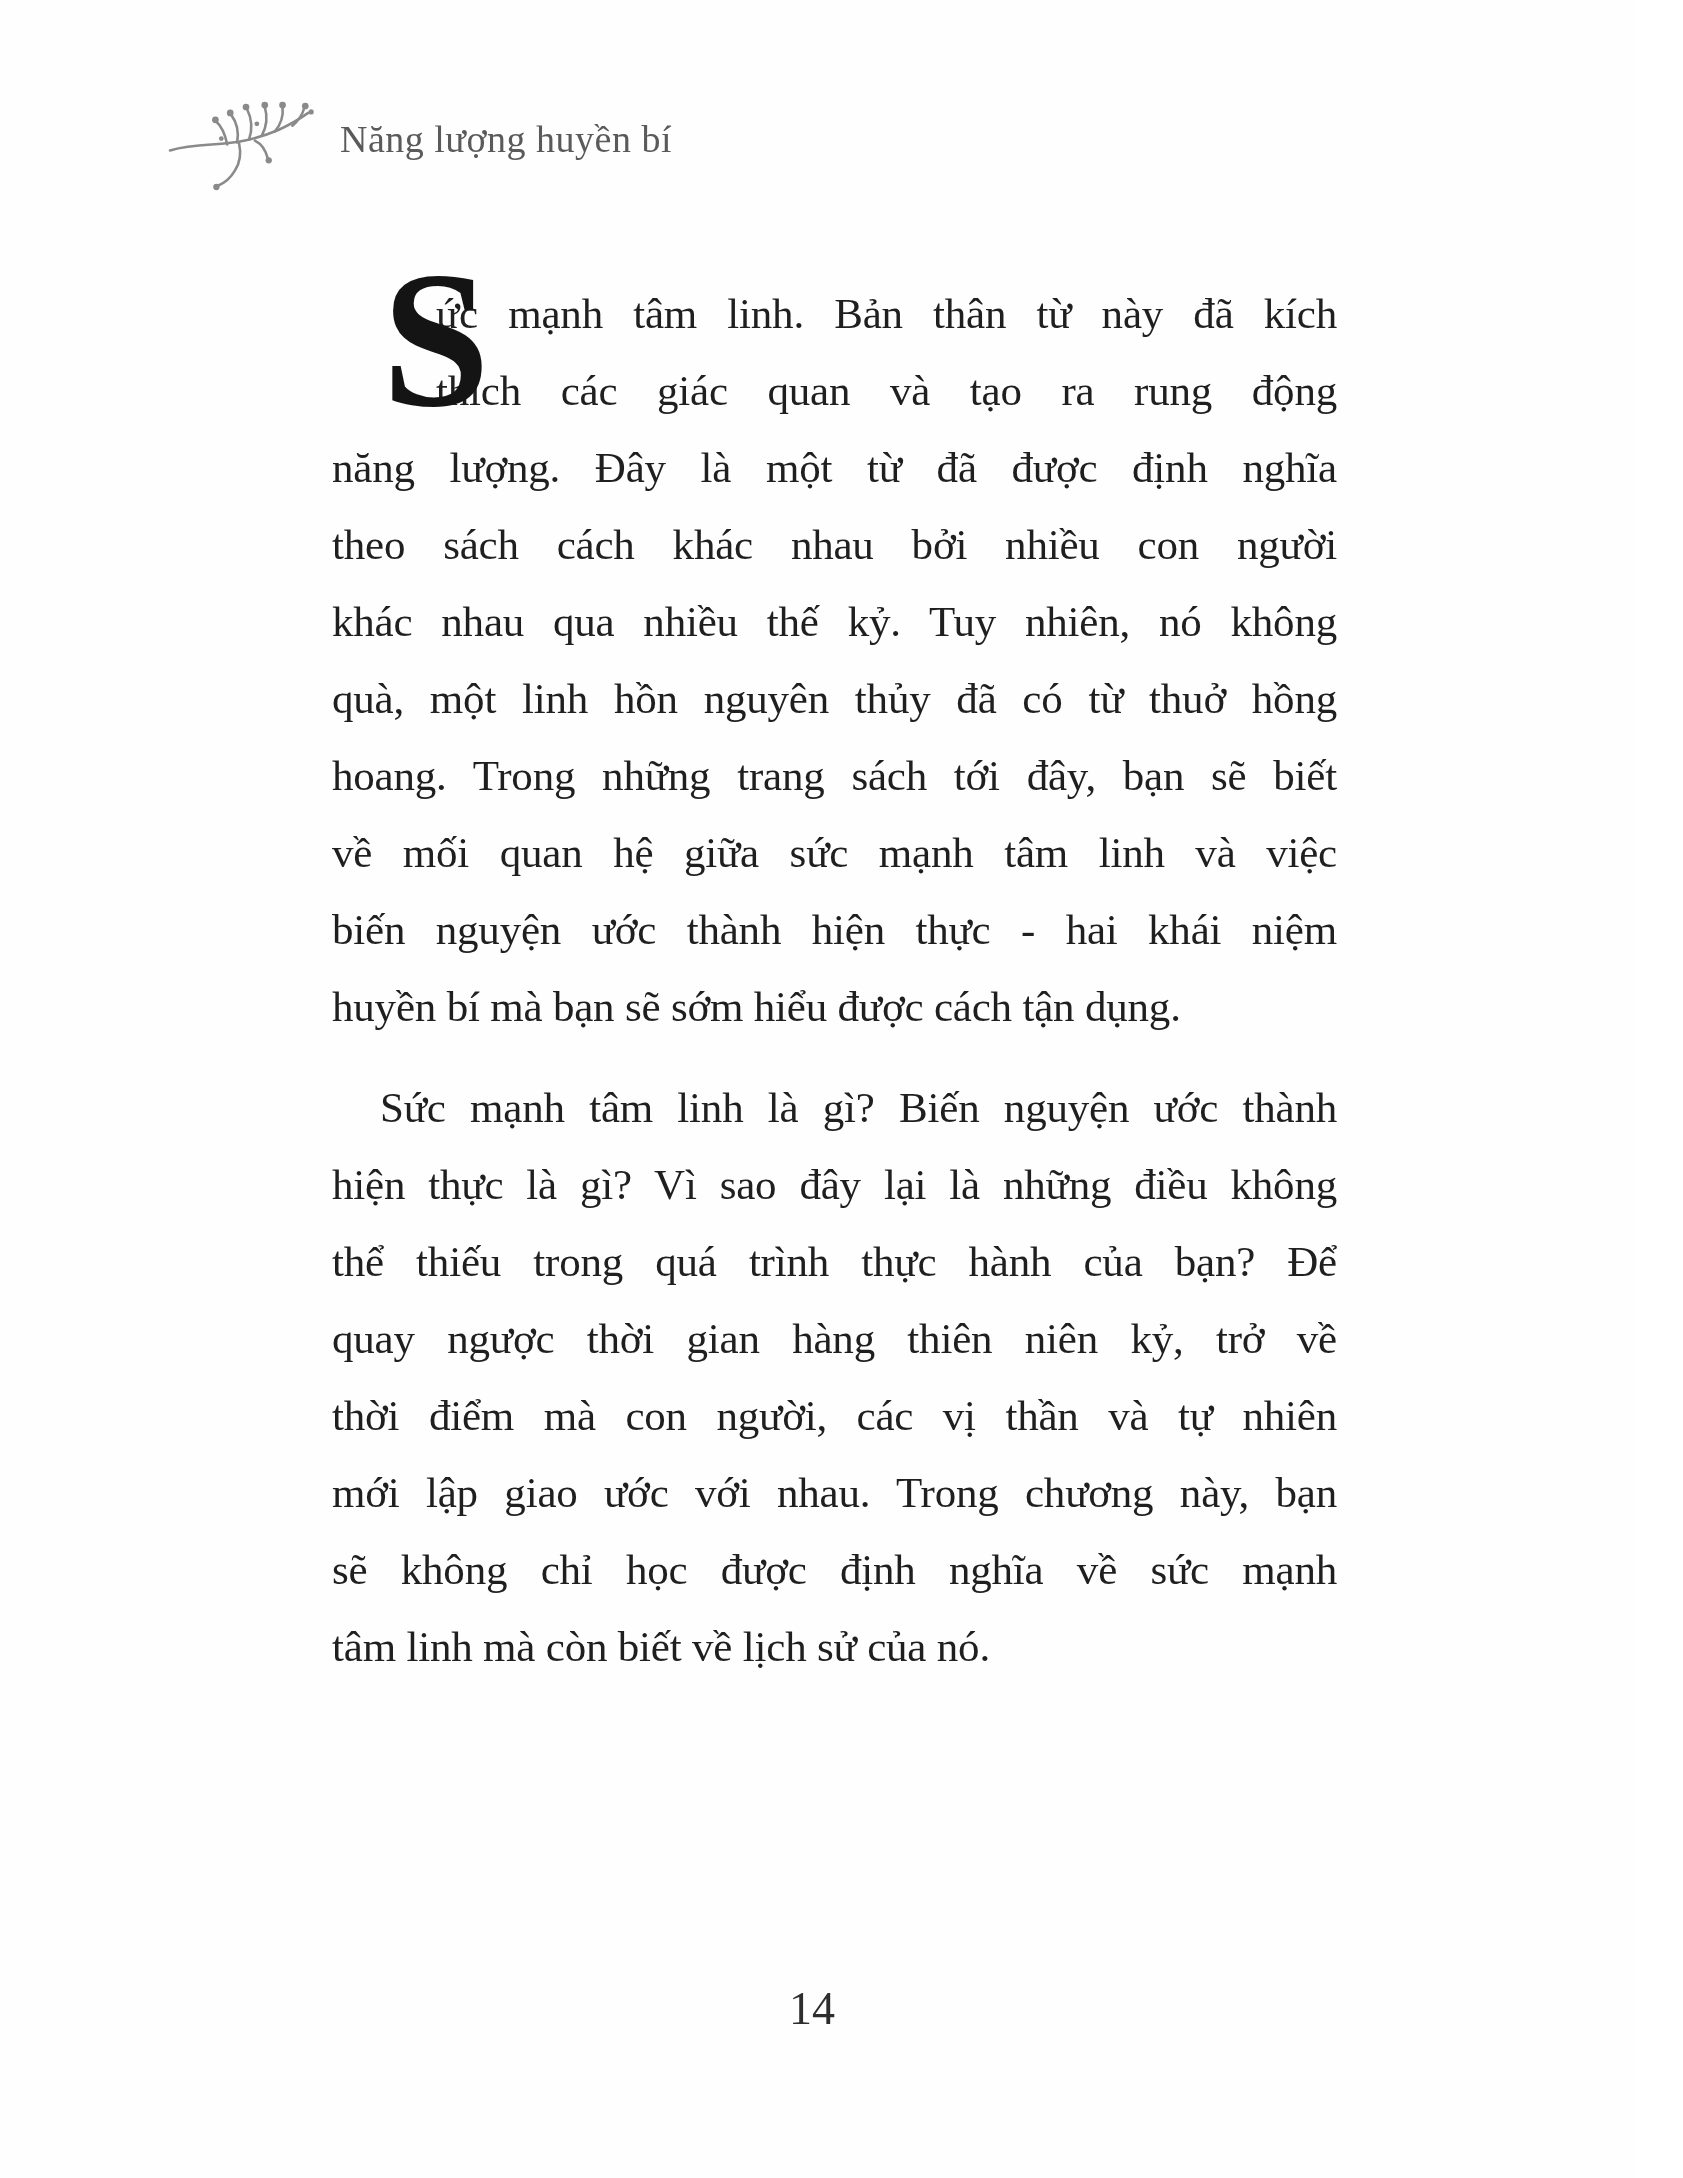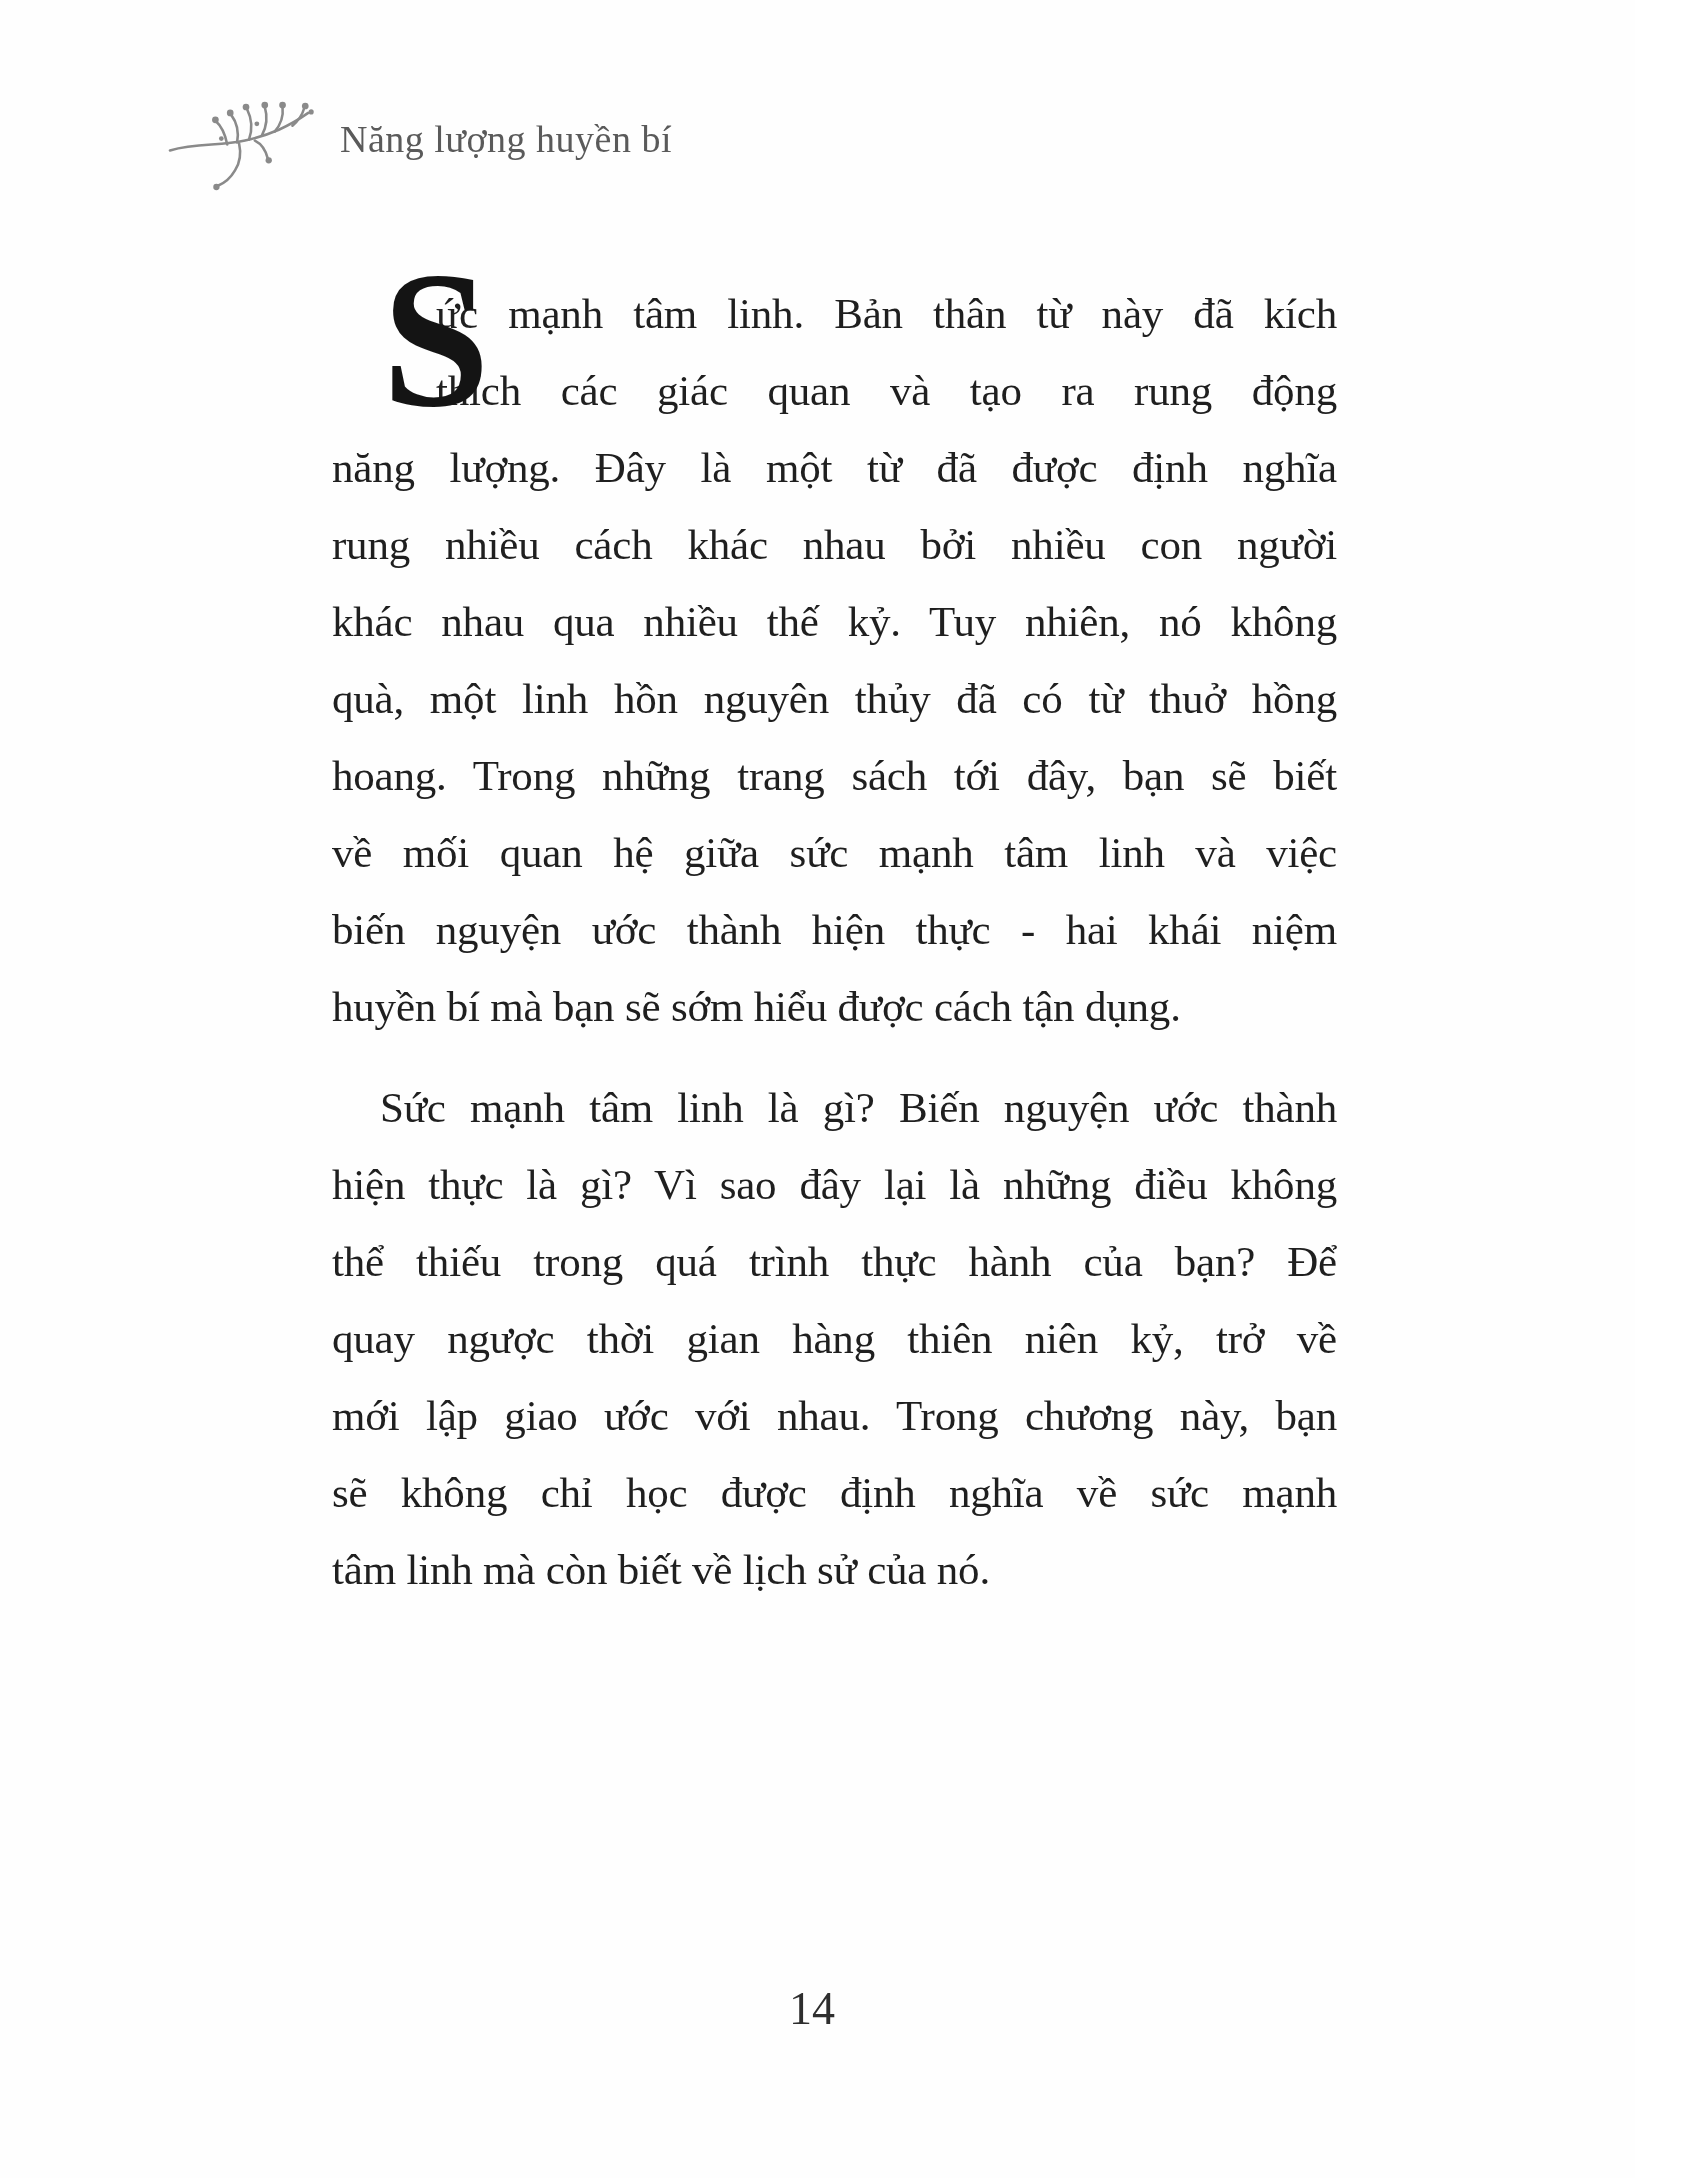--- a/index.html
+++ b/index.html
@@ -123,35 +123,36 @@
     <span class="header-title">Năng lượng huyền bí</span>
   </div>
 
   <div class="body-text">
     <div class="para" id="para1">
       <span class="dropcap">S</span>
       <div>
           <div class="line">ức mạnh tâm linh. Bản thân từ này đã kích</div>
           <div class="line">thích các giác quan và tạo ra rung động</div>
           <div class="line">năng lượng. Đây là một từ đã được định nghĩa</div>
-          <div class="line">rung nhiều cách khác nhau bởi nhiều con người</div>
+          <div class="line">theo sách cách khác nhau bởi nhiều con người</div>
           <div class="line">khác nhau qua nhiều thế kỷ. Tuy nhiên, nó không</div>
           <div class="line">quà, một linh hồn nguyên thủy đã có từ thuở hồng</div>
           <div class="line">hoang. Trong những trang sách tới đây, bạn sẽ biết</div>
           <div class="line">về mối quan hệ giữa sức mạnh tâm linh và việc</div>
           <div class="line">biến nguyện ước thành hiện thực - hai khái niệm</div>
           <div class="line last">huyền bí mà bạn sẽ sớm hiểu được cách tận dụng.</div>
         </div>
     </div>
     <div class="para" id="para2">
       <div>
           <div class="line">Sức mạnh tâm linh là gì? Biến nguyện ước thành</div>
           <div class="line">hiện thực là gì? Vì sao đây lại là những điều không</div>
           <div class="line">thể thiếu trong quá trình thực hành của bạn? Để</div>
           <div class="line">quay ngược thời gian hàng thiên niên kỷ, trở về</div>
+          <div class="line">thời điểm mà con người, các vị thần và tự nhiên</div>
           <div class="line">mới lập giao ước với nhau. Trong chương này, bạn</div>
           <div class="line">sẽ không chỉ học được định nghĩa về sức mạnh</div>
           <div class="line last">tâm linh mà còn biết về lịch sử của nó.</div>
         </div>
     </div>
   </div>
 
   <div class="page-number">14</div>
 
 </div>

